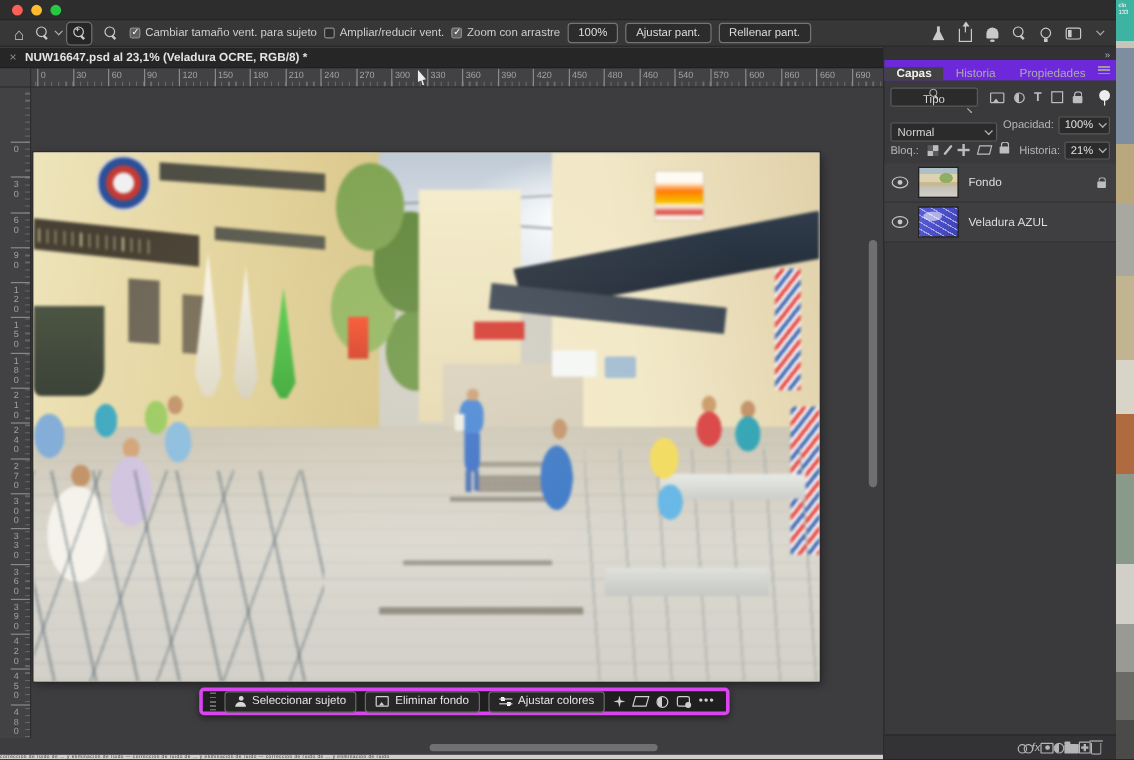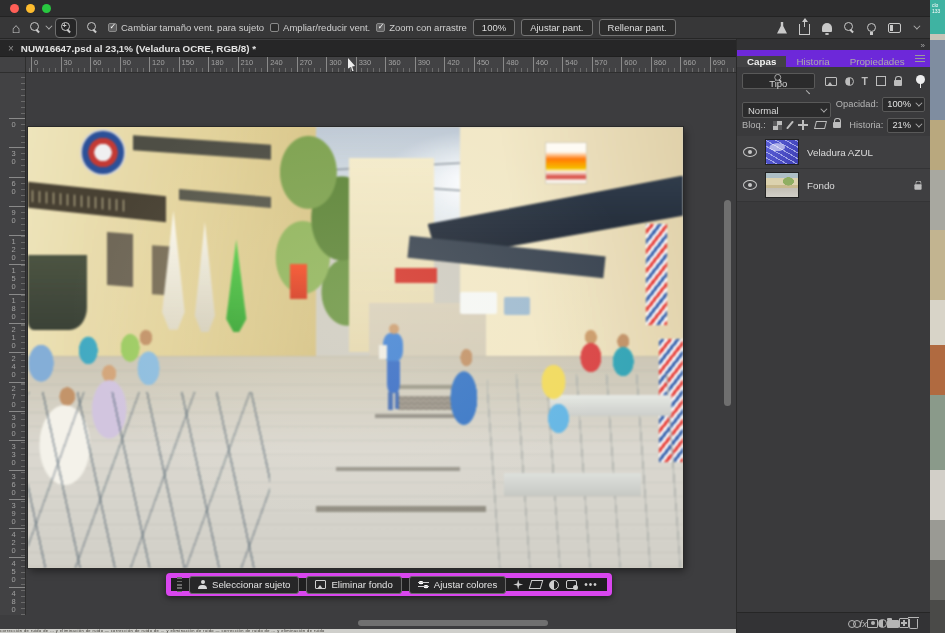--- a/index.html
+++ b/index.html
@@ -162,21 +162,21 @@
         radial-gradient(ellipse 4% 7% at 13% 18%,#b9906c 59%,transparent 61%),
         radial-gradient(ellipse 7% 12% at 63% 18%,#c84848 59%,transparent 61%),
         radial-gradient(ellipse 7% 12% at 76% 20%,#3f9fae 59%,transparent 61%),
         radial-gradient(ellipse 4% 6% at 63% 8%,#c2996f 59%,transparent 61%),
         radial-gradient(ellipse 4% 6% at 76% 10%,#b9906c 59%,transparent 61%),
         radial-gradient(ellipse 8% 14% at 48% 30%,#e8d46a 59%,transparent 61%),
         radial-gradient(ellipse 7% 12% at 50% 48%,#6ab0d8 59%,transparent 61%);}
   .ph-glow{position:absolute;inset:0;background:radial-gradient(ellipse at 50% 42%,rgba(255,252,235,.14),transparent 62%);}
 
   
-  .taskbar{position:absolute;left:166px;top:516px;height:23px;background:#1f1f20;border:5px solid #d946ef;
+  .taskbar{position:absolute;left:166px;top:516px;height:23px;background:#1f1f20;border:3px solid #d946ef;
            border-radius:4px;display:flex;align-items:center;gap:7px;padding:0 9px 0 6px;
            box-shadow:0 2px 6px rgba(0,0,0,.5);}
   .grip{width:5px;height:15px;background:repeating-linear-gradient(180deg,#6a6a6a 0 1.5px,transparent 1.5px 3.5px);}
   .tb-btn{display:flex;align-items:center;gap:5px;border:1px solid #6a6a6a;border-radius:3px;
           background:#272728;color:#e3e3e3;font-size:9.6px;padding:2.5px 8px;white-space:nowrap;}
   .i-person{position:relative;width:9px;height:9px;}
   .i-person::before{content:"";position:absolute;left:2.6px;top:0;width:4px;height:4px;border-radius:50%;background:#d8d8d8;}
   .i-person::after{content:"";position:absolute;left:0;bottom:0;width:9px;height:4px;border-radius:4px 4px 0 0;background:#d8d8d8;}
   .i-imgpic{width:11px;height:9px;border:1px solid #d0d0d0;border-radius:1px;position:relative;overflow:hidden;}
   .i-imgpic::after{content:"";position:absolute;left:1px;bottom:-1px;border:3.5px solid transparent;border-bottom:4px solid #d0d0d0;}
@@ -532,28 +532,28 @@
         <div class="valbox">
           <span>21%</span>
           <span class="chev"></span>
         </div>
       </div>
     </div>
 
     <div class="layers">
       <div class="lrow">
         <span class="eye"></span>
-        <span class="lthumb th-azul"></span>
-        <span class="lname">Veladura AZUL</span>
-      </div>
-      <div class="lrow">
-        <span class="eye"></span>
         <span class="lthumb th-photo"></span>
         <span class="lname">Fondo</span>
         <span class="lk"></span>
+      </div>
+      <div class="lrow">
+        <span class="eye"></span>
+        <span class="lthumb th-azul"></span>
+        <span class="lname">Veladura AZUL</span>
       </div>
     </div>
 
     <div class="dock-bottom">
       <span class="db db-link"></span>
       <span class="db db-fx">fx</span>
       <span class="db db-mask"></span>
       <span class="db db-adj"></span>
       <span class="db db-folder"></span>
       <span class="db db-new"></span>

